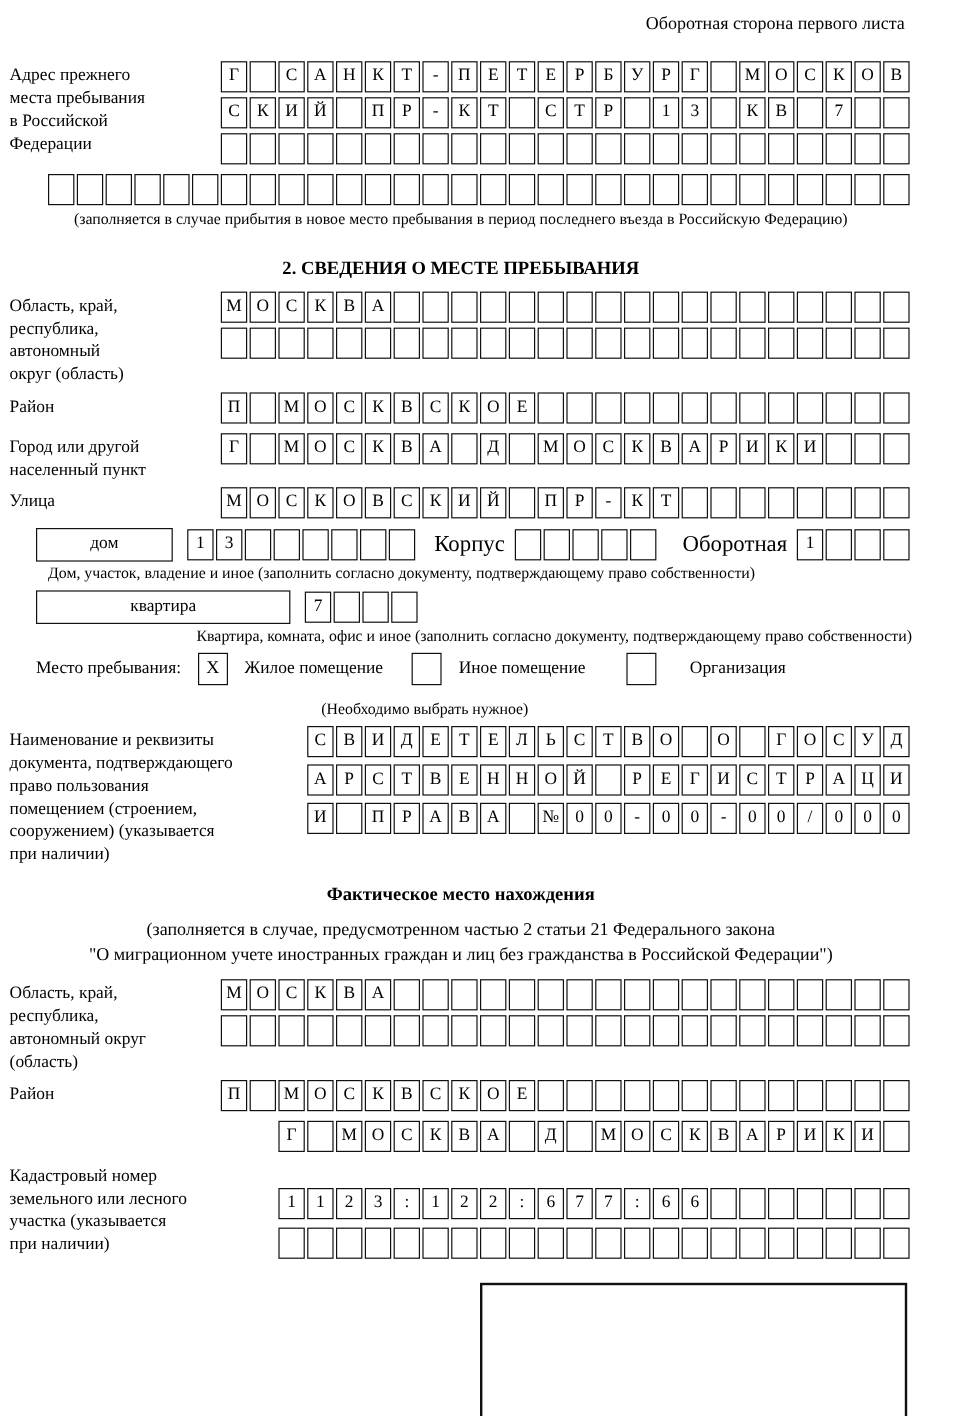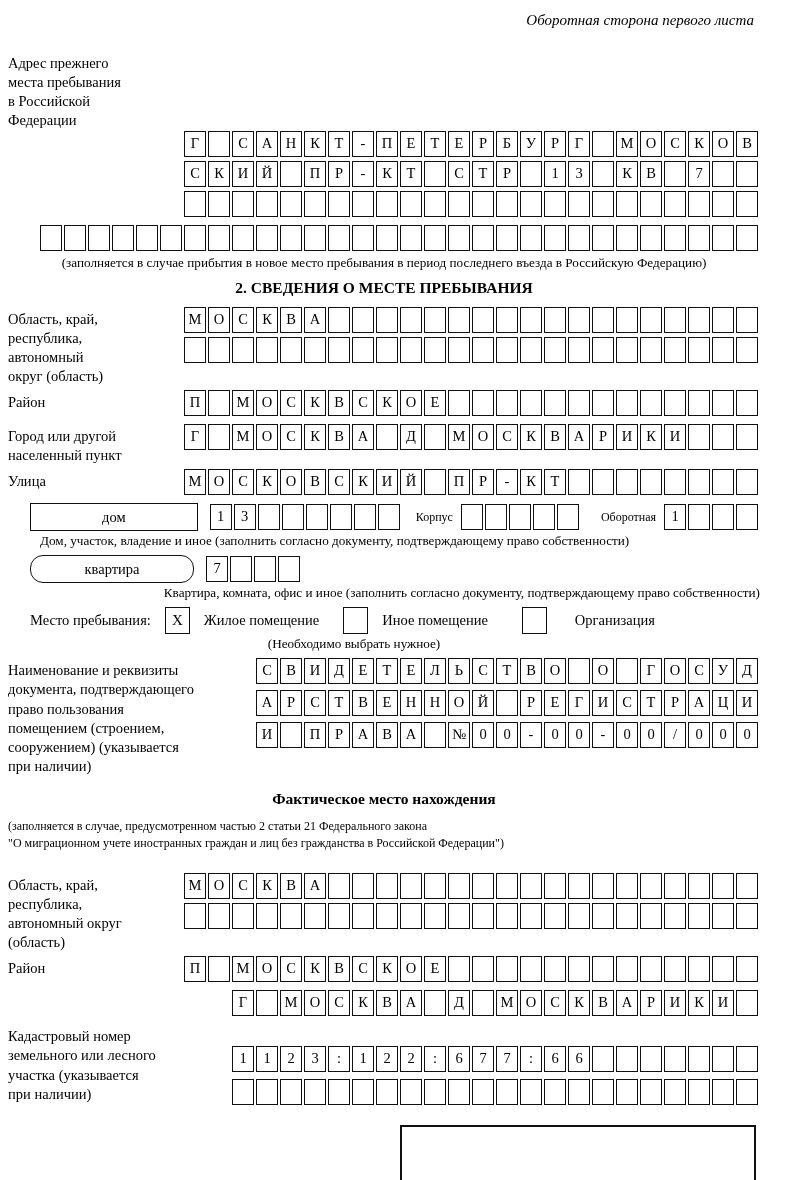--- a/index.html
+++ b/index.html
@@ -1,47 +1,47 @@
 <!DOCTYPE html>
 <html><head>
 <meta charset="utf-8">
 <style>
   html,body{margin:0;padding:0;background:#fff;color:#000;}
   body{width:800px;height:1180px;font-family:"Liberation Serif","DejaVu Serif",serif;font-size:14px;overflow:hidden;}
   .page{padding:12px 40px 0 8px;box-sizing:border-box;width:800px;}
-  .hdr{text-align:right;font-size:15px;padding-right:6px;font-style:italic;}
+  .hdr{text-align:right;font-size:15px;padding-right:6px;}
   .lbl{white-space:pre-line;line-height:1.32;font-size:14.5px;}
   .fieldrow{display:flex;align-items:flex-start;margin-bottom:4px;}
   .fieldrow .lbl{flex:0 0 auto;padding-top:3px;}
   .rows{margin-left:auto;}
   .boxrow{display:flex;margin-bottom:4px;}
   .cell{display:inline-block;width:22px;height:26px;border:1.5px solid #111;box-sizing:border-box;margin-right:2px;text-align:center;line-height:22px;font-size:14.5px;flex:0 0 auto;}
   .note{text-align:center;font-size:13.2px;margin:2px 0 6px 0;}
-  .sec-title{text-align:center;font-weight:bold;font-size:15.5px;margin:8px 0 10px 0;}
+  .sec-title{text-align:center;font-weight:bold;font-size:15.5px;margin:24px 0 10px 0;}
   .inline-row{display:flex;align-items:center;margin:2px 0 2px 22px;}
   .widebox{border:1.5px solid #111;height:28px;box-sizing:border-box;display:flex;align-items:center;justify-content:center;font-size:14.5px;}
   .wb-dom{width:168px;margin-right:12px;}
-  .wb-kv{width:164px;margin-right:12px;border-radius:13px;}
-  .inl-label{margin:0 8px 0 14px;font-size:12px;}
+  .wb-kv{width:212px;margin-right:12px;}
+  .inl-label{margin:0 8px 0 14px;font-size:19px;}
   .cb{display:inline-flex;width:25px;height:27px;border:1.5px solid #111;box-sizing:border-box;align-items:center;justify-content:center;font-size:15px;flex:0 0 auto;}
-  .cbrow{display:flex;align-items:center;margin:6px 0 2px 22px;font-size:14.5px;}
+  .cbrow{display:flex;align-items:center;margin:6px 0 12px 22px;font-size:14.5px;}
   .cbrow .cb{margin:0 14px 0 14px;}
-  .fact-notes{text-align:left;font-size:12px;line-height:1.45;margin-bottom:20px;}
+  .fact-notes{text-align:center;font-size:15px;line-height:1.45;margin-bottom:8px;}
   .stamp-wrap{display:flex;flex-direction:column;align-items:flex-end;margin-top:16px;}
   .stamp-box{width:356px;height:174px;border:2px solid #111;box-sizing:border-box;margin-right:4px;}
   .mt6{margin-top:6px;}
 </style>
 </head>
 <body>
 
 <div class="page">
 
   <div class="hdr">Оборотная сторона первого листа</div>
 
-  <div class="fieldrow" style="margin-top:22px;flex-direction:column;">
+  <div class="fieldrow" style="margin-top:22px;">
     <div class="lbl" style="width:172px;">Адрес прежнего
 места пребывания
 в Российской
 Федерации</div>
     <div class="rows">
       <div class="boxrow">
           <span class="cell filled">Г</span>
           <span class="cell"></span>
           <span class="cell filled">С</span>
           <span class="cell filled">А</span>

